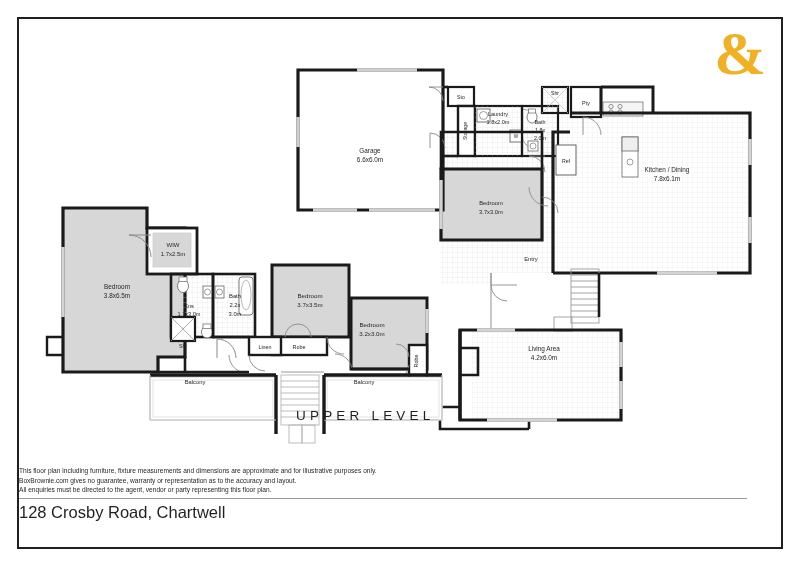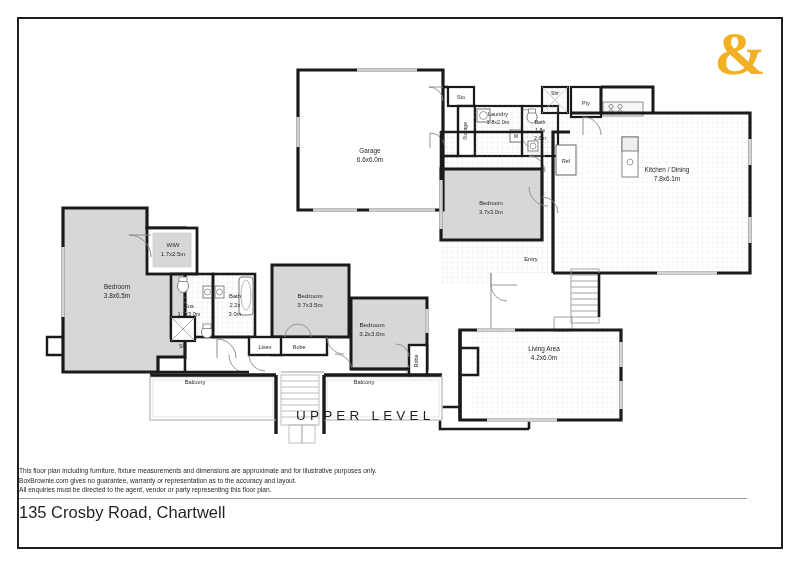--- a/index.html
+++ b/index.html
@@ -325,14 +325,14 @@
   </div>
 
   <div class="disclaimer">
     <div>This floor plan including furniture, fixture measurements and dimensions are approximate and for illustrative purposes only.</div>
     <div>BoxBrownie.com gives no guarantee, warranty or representation as to the accuracy and layout.</div>
     <div>All enquiries must be directed to the agent, vendor or party representing this floor plan.</div>
   </div>
 
   <div class="divider"></div>
 
-  <div class="address">135 Crosby Road, Chartwell</div>
+  <div class="address">128 Crosby Road, Chartwell</div>
 </div>
 
 </body></html>

